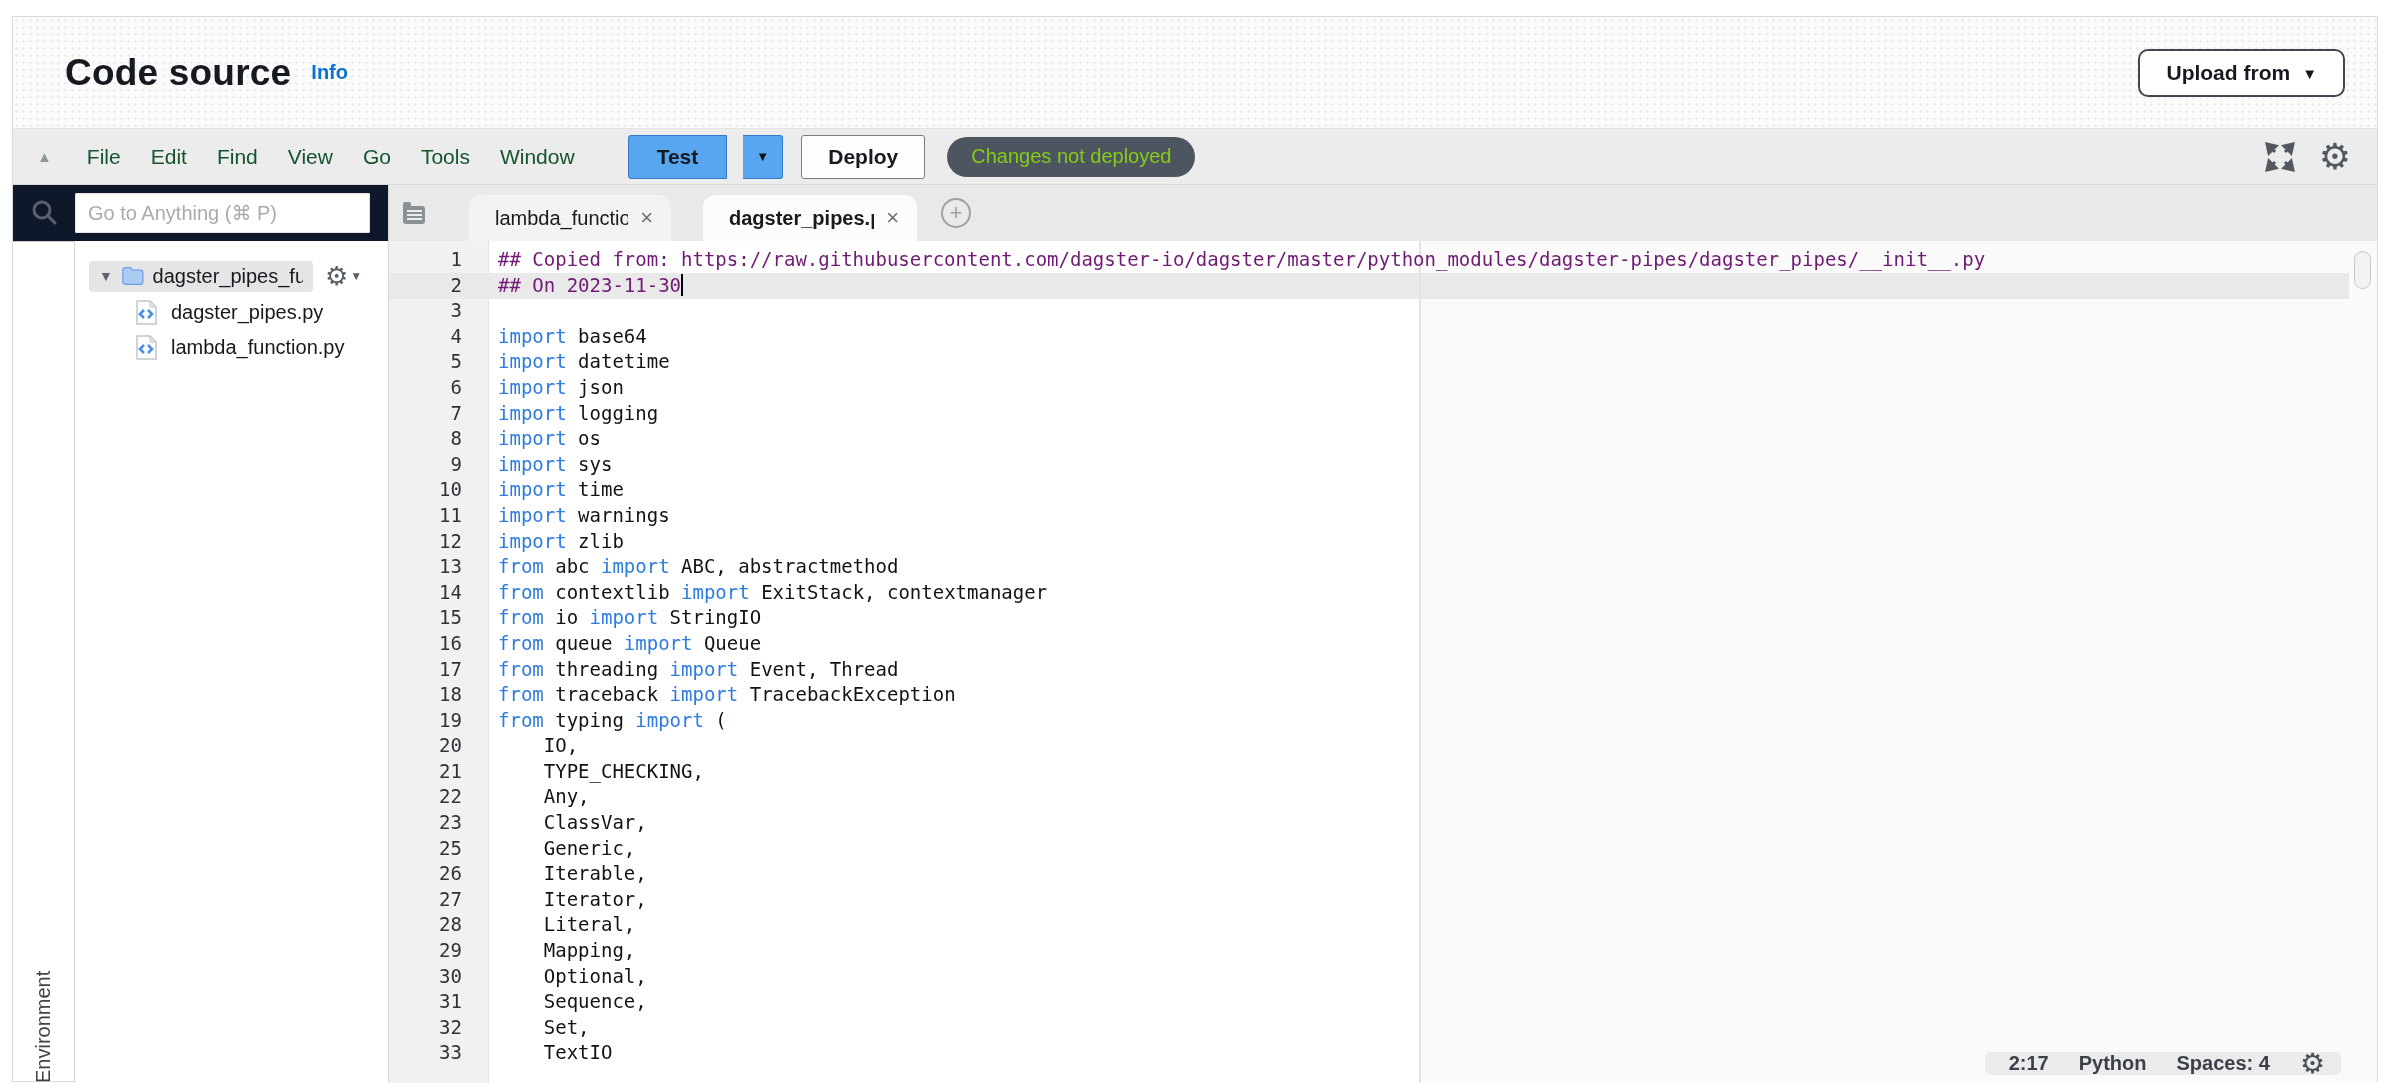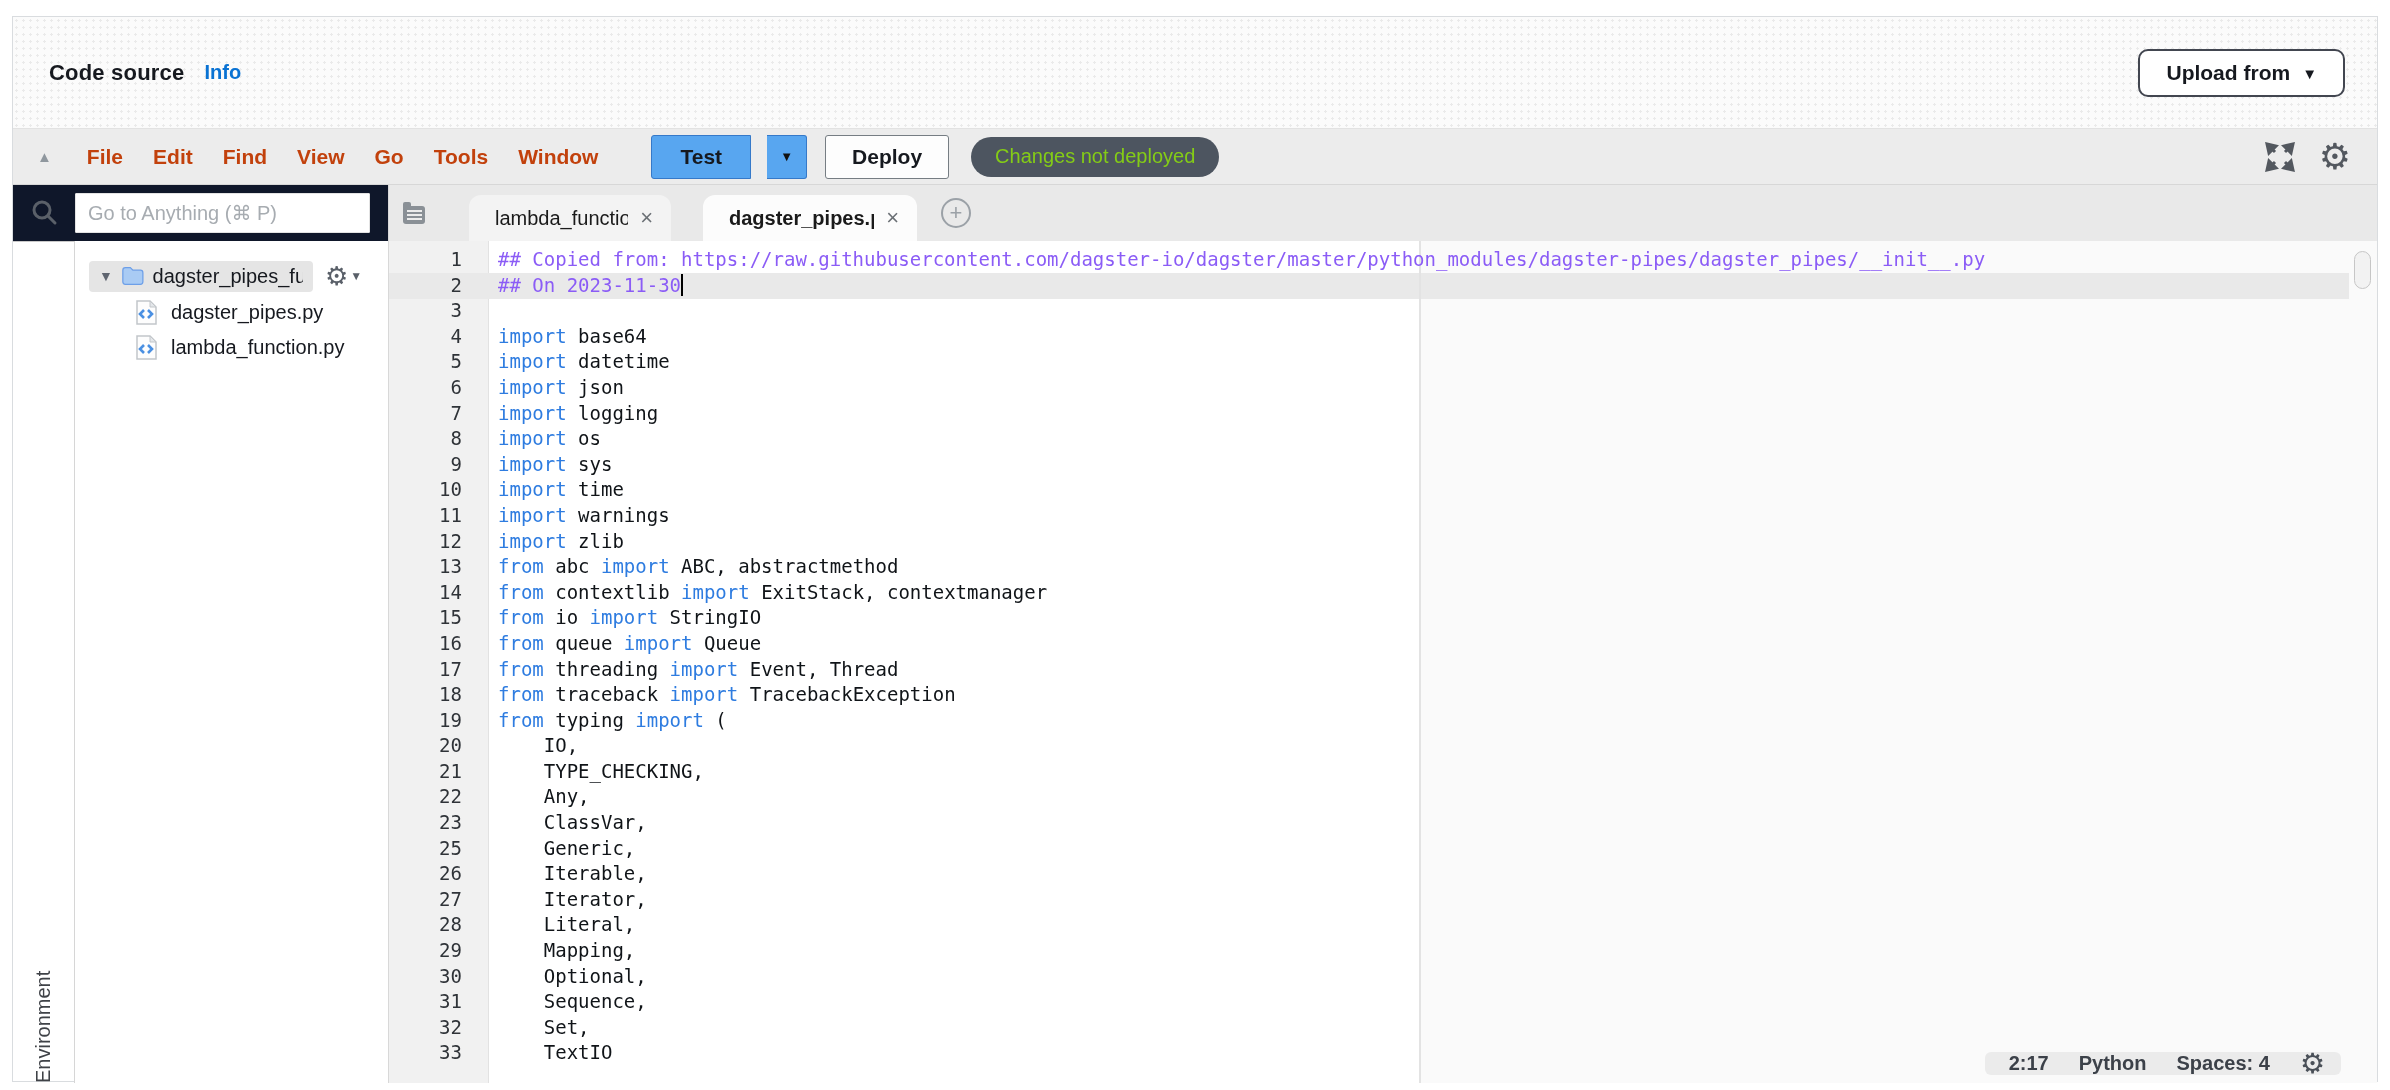--- a/index.html
+++ b/index.html
@@ -5,32 +5,32 @@
   * { margin:0; padding:0; box-sizing:border-box; }
   html,body { width:2390px; height:1090px; background:#fff; font-family:"Liberation Sans", sans-serif; overflow:hidden; }
 
   .panel { position:absolute; left:12px; top:16px; width:2366px; height:1066px; background:#fff;
            border:1px solid #D9DCDF; }
 
   
   .header { position:relative; height:112px; background-color:#FBFBFB;
             background-image:radial-gradient(#EAEAEA 1.2px, transparent 1.3px); background-size:7px 7px;
             display:flex; align-items:center; border-bottom:1px solid #E2E2E2; }
-  .title { font-size:22px; font-weight:bold; color:#16191F; margin-left:36px; letter-spacing:.2px; }
+  .title { font-size:37px; font-weight:bold; color:#16191F; margin-left:52px; letter-spacing:.2px; }
   .info-link { font-size:20px; font-weight:bold; color:#0972D3; margin-left:20px; cursor:pointer; }
   .upload-btn { position:absolute; right:32px; top:32px; height:48px; padding:0 26px; background:#FFFFFF;
             border:2px solid #424650; border-radius:10px; font-size:21px; font-weight:bold; color:#16191F;
             display:flex; align-items:center; gap:12px; cursor:pointer; }
   .upload-btn .caret { font-size:15px; color:#16191F; }
 
   
   .menubar { height:56px; background:#ECECEC; display:flex; align-items:center; padding-left:24px;
              border-bottom:1px solid #D7D7D7; }
   .collapse-tri { font-size:15px; color:#8F979E; margin-right:20px; cursor:pointer; }
-  .menu-item { font-size:21px; color:#c2410c; margin:0 15px; cursor:pointer;font-weight:bold; }
+  .menu-item { font-size:21px; color:#14532d; margin:0 15px; cursor:pointer; }
   .test-split { display:flex; margin-left:38px; height:44px; cursor:pointer;gap:16px; }
   .test-main { background:#58A6F0; border:1px solid #3579C9; border-radius:3px 0 0 3px; display:flex;
                align-items:center; padding:0 28px; font-size:21px; font-weight:bold; color:#16191F; }
   .test-arrow { background:#58A6F0; border:1px solid #3579C9; border-left:none; border-radius:0 3px 3px 0;
                width:40px; display:flex; align-items:center; justify-content:center; font-size:13px; color:#111; }
   .deploy-btn { margin-left:18px; height:44px; background:#FDFDFD; border:1px solid #767D83; border-radius:3px;
                display:flex; align-items:center; padding:0 26px; font-size:21px; font-weight:bold; color:#16191F; cursor:pointer; }
   .badge { margin-left:22px; height:40px; background:#4D5560; border-radius:20px; color:#84cc16;
            display:flex; align-items:center; padding:0 24px; font-size:20px; }
   .menubar-right { margin-left:auto; display:flex; align-items:center; gap:24px; margin-right:26px; }
@@ -78,21 +78,21 @@
   .right-tint { position:absolute; left:1030px; right:0; top:0; bottom:0; background:#FAFAFA; }
   .print-margin { position:absolute; left:1030px; top:0; bottom:0; width:2px; background:#E3E3E3; }
   .active-line-bg { position:absolute; left:0; right:28px; height:26px; background:#E9E9E9; }
   .gutter-bg { position:absolute; left:0; top:0; bottom:0; width:100px; background:#F1F1F1; border-right:1px solid #E2E2E2; }
   .code-lines { position:absolute; left:0; top:6px; right:0; font-family:"DejaVu Sans Mono", monospace;
                 font-size:19px; line-height:25.6px; }
   .code-line { display:flex; height:25.6px; white-space:pre; }
   .ln { width:100px; flex:0 0 auto; text-align:right; padding-right:27px; color:#2F3338; }
   .code-text { margin-left:9px; color:#101418; }
   .tok-kw { color:#2E7CE0; }
-  .tok-com { color:#8b5cf6; }
+  .tok-com { color:#701a75; }
   .cursor-caret { display:inline-block; width:2px; height:22px; background:#000; vertical-align:-4px; }
 
   .v-scrollbar { position:absolute; right:6px; top:10px; width:17px; height:38px; border-radius:9px;
                  background:#F2F2F2; border:1px solid #C6C6C6; cursor:grab; }
 
   .status-bar { position:absolute; right:36px; bottom:8px; height:23px; background:#EBEBEB; border-radius:6px;
                 display:flex; align-items:center; gap:30px; padding:0 16px 0 24px; }
   .status-item { font-size:20px; font-weight:bold; color:#3C4149; cursor:pointer; }
   .gear-small { font-size:28px; color:#4A5058; line-height:1; cursor:pointer; }
 

